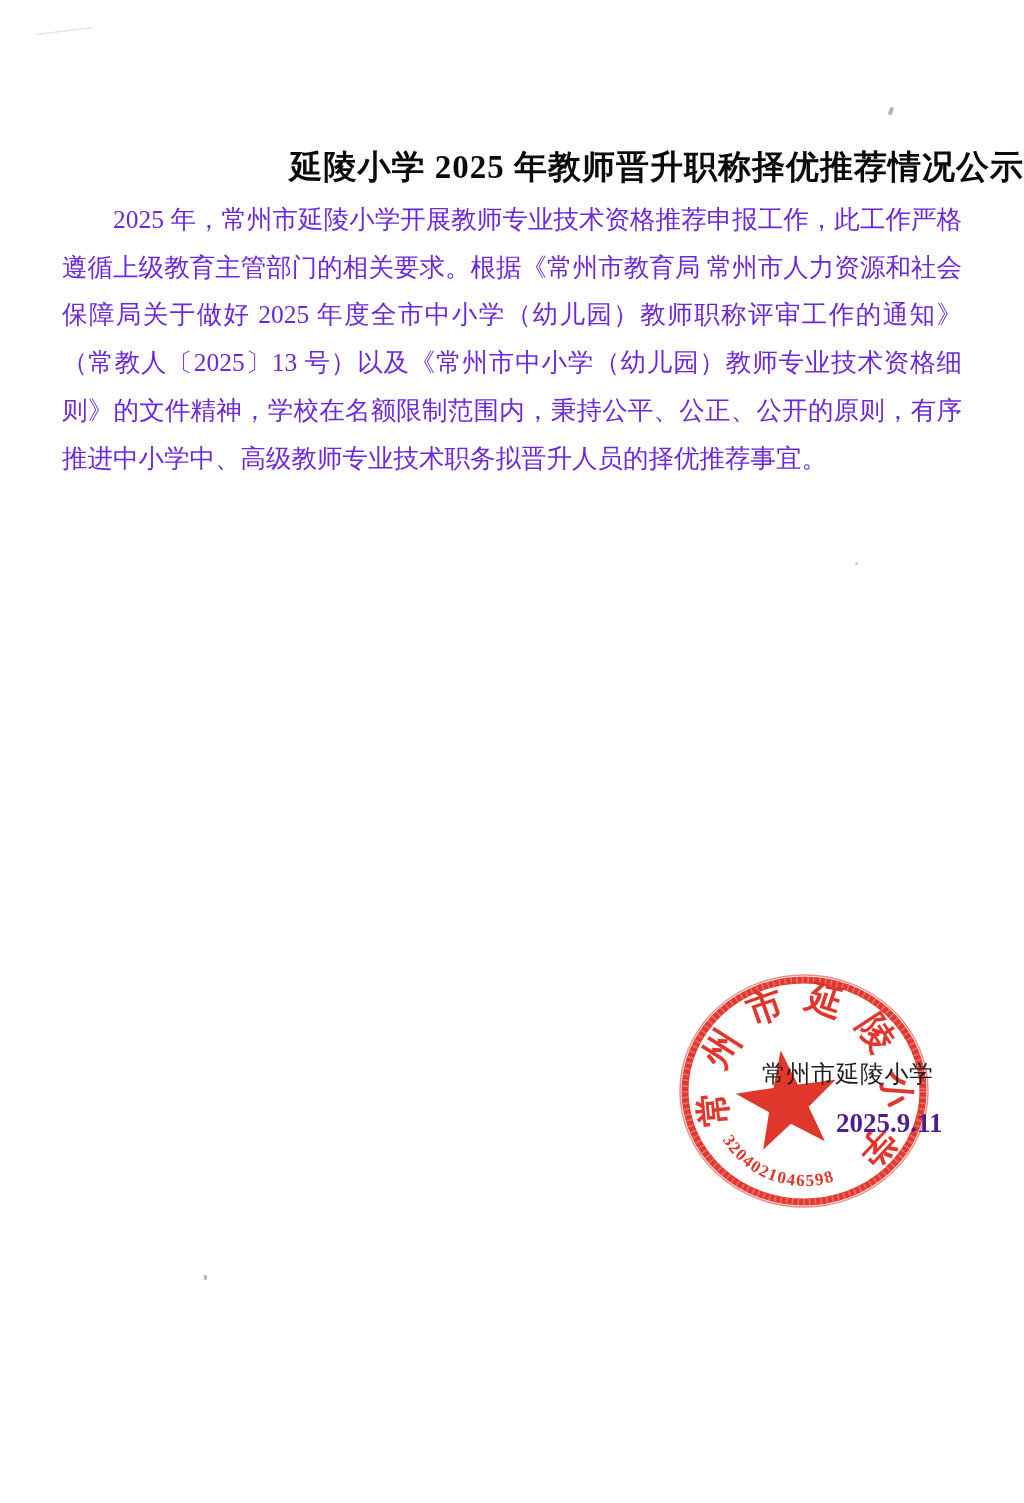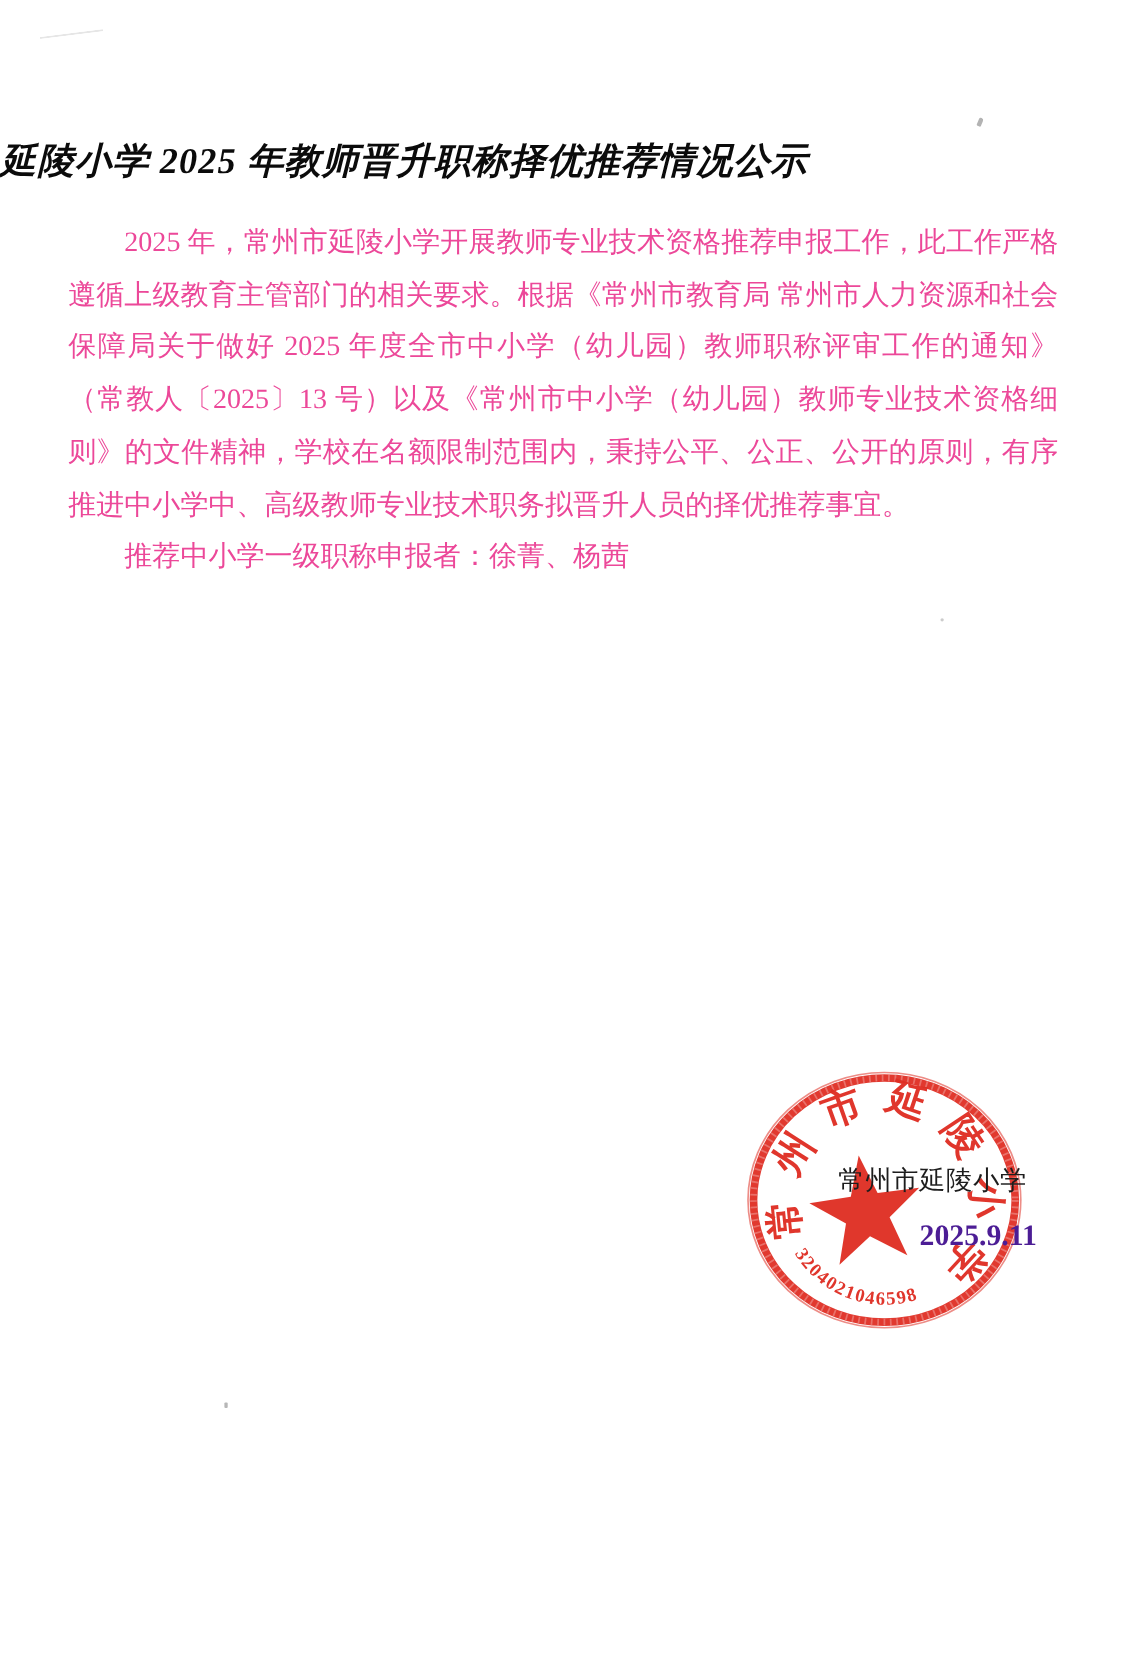--- a/index.html
+++ b/index.html
@@ -7,41 +7,40 @@
     position: relative;
     width: 1024px;
     height: 1503px;
     background: #ffffff;
     overflow: hidden;
     font-family: "Liberation Serif", "DejaVu Serif", serif;
     color: #121212;
   }
   .doc-title {
     position: absolute;
-    top: 122px;
+    top: 142px;
     left: 0;
     width: 100%;
     margin: 0;
-    text-align: left;
+    text-align: right;
     font-size: 33px;
     line-height: 50px;
     font-weight: bold;
     letter-spacing: 1px;
     color: #0b0b0b;
-    font-style: italic;
   }
   .doc-body {
     position: absolute;
     top: 196px;
     left: 62px;
     width: 900px;
     font-size: 25.5px;
     line-height: 47.7px;
     text-align: justify;
-    color: #ec4899;
+    color: #6d28d9;
   }
   .doc-body p { margin: 0; text-indent: 2em; }
   .doc-body p.rec-line { text-align: left; }
   .seal {
     position: absolute;
     left: 674px;
     top: 972px;
     width: 262px;
     height: 248px;
     z-index: 1;
@@ -84,21 +83,20 @@
 </style>
 </head>
 <body>
 
 <div class="page">
 
   <h1 class="doc-title">延陵小学 2025 年教师晋升职称择优推荐情况公示</h1>
 
   <div class="doc-body">
     <p>2025 年，常州市延陵小学开展教师专业技术资格推荐申报工作，此工作严格遵循上级教育主管部门的相关要求。根据《常州市教育局 常州市人力资源和社会保障局关于做好 2025 年度全市中小学（幼儿园）教师职称评审工作的通知》（常教人〔2025〕13 号）以及《常州市中小学（幼儿园）教师专业技术资格细则》的文件精神，学校在名额限制范围内，秉持公平、公正、公开的原则，有序推进中小学中、高级教师专业技术职务拟晋升人员的择优推荐事宜。</p>
-    <p class="rec-line">推荐中小学一级职称申报者：徐菁、杨茜</p>
   </div>
 
   <div class="seal">
     <svg width="262" height="248" viewBox="0 0 262 248" xmlns="http://www.w3.org/2000/svg" xmlns:xlink="http://www.w3.org/1999/xlink">
       <defs>
         <path id="sealArcTop" d="M 64.5 164.9 A 80 80 0 1 1 154.7 195.1" fill="none"></path>
         <path id="sealArcBottom" d="M 43.9 159.2 A 95 95 0 0 0 170.2 205.1" fill="none"></path>
       </defs>
 
       <ellipse cx="130" cy="119" rx="124" ry="116" fill="none" stroke-width="1.5" opacity="0.55" stroke="#dd2318"></ellipse>

